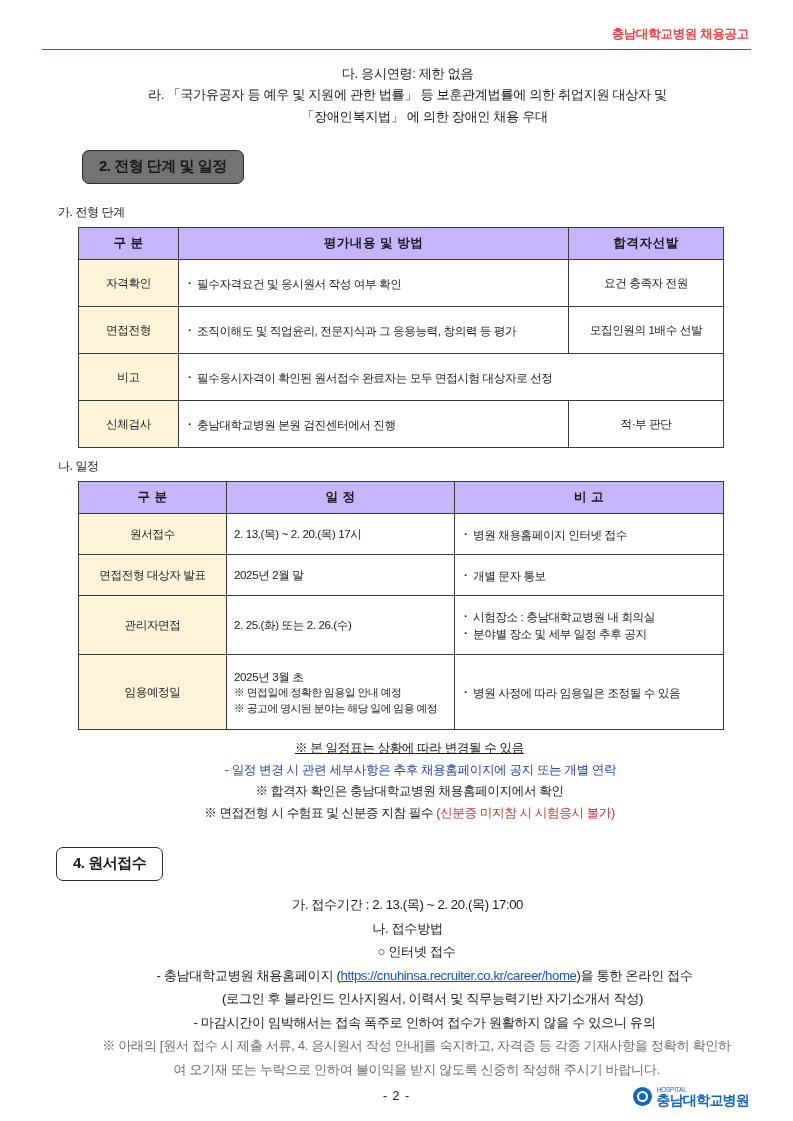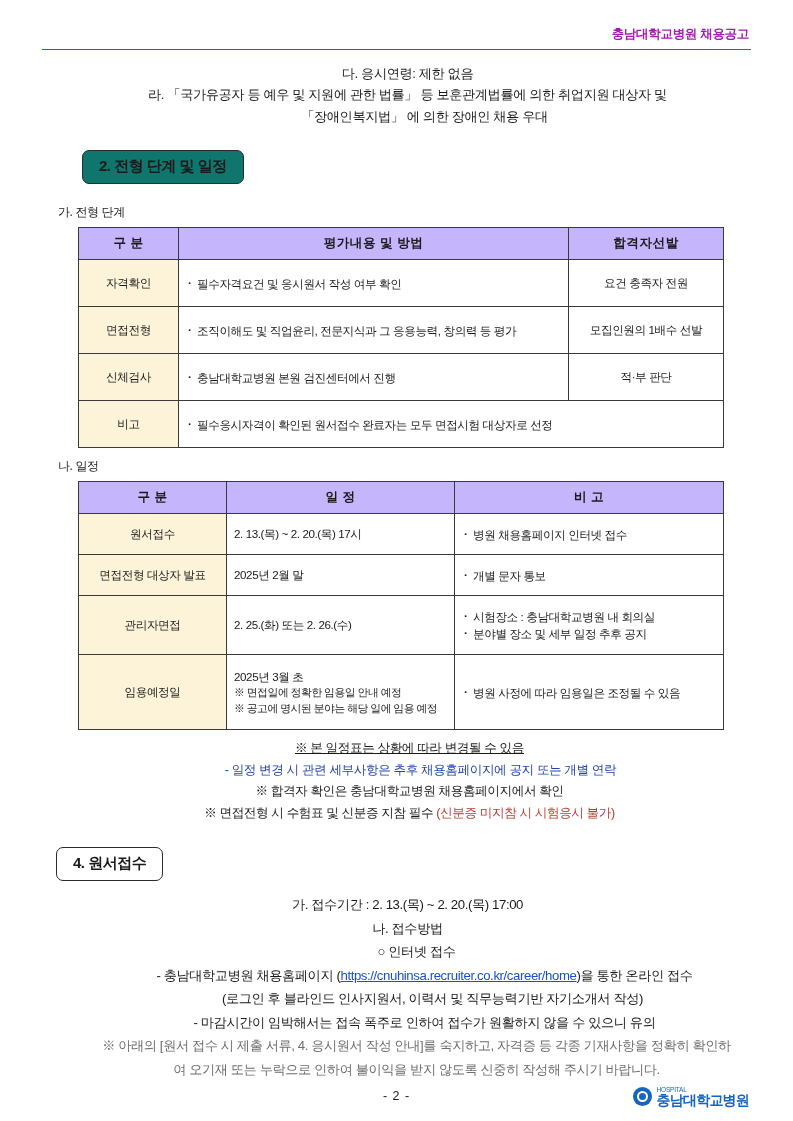--- a/index.html
+++ b/index.html
@@ -20,21 +20,21 @@
     width: 793px;
     height: 1121px;
     box-sizing: border-box;
     padding: 26px 42px 0 42px;
   }
   
   .doc-header {
     text-align: right;
     font-size: 12.5px;
     font-weight: bold;
-    color: #a21caf;
+    color: #ef4444;
     letter-spacing: -0.3px;
     padding-right: 2px;
   }
   .header-rule {
     margin-top: 6px;
     border-top: 1.6px solid #2f5fb5;
     width: 100%;
   }
   
   .line {
@@ -56,21 +56,21 @@
   .section-head {
     display: inline-block;
     margin: 22px 0 10px 14px;
     padding: 6px 16px 7px 16px;
     border: 1.4px solid #2b2b2b;
     border-radius: 7px;
     font-size: 15px;
     font-weight: bold;
     letter-spacing: -0.5px;
   }
-  .section-head.tinted { background: #0f766e; margin-left: 40px; }
+  .section-head.tinted { background: #737373; margin-left: 40px; }
 
   .sub-label {
     font-size: 12px;
     letter-spacing: -0.4px;
     margin: 10px 0 6px 16px;
   }
 
   
   table {
     border-collapse: collapse;
@@ -227,31 +227,31 @@
         <td class="ctr">요건 충족자 전원</td>
       </tr>
       <tr>
         <td class="first-col" style="height:34px">면접전형</td>
         <td>
             <span class="bul">조직이해도 및 직업윤리, 전문지식과 그 응용능력, 창의력 등 평가</span>
           </td>
         <td class="ctr">모집인원의 1배수 선발</td>
       </tr>
       <tr>
-        <td class="first-col" style="height:34px">신체검사</td>
-        <td>
-            <span class="bul">충남대학교병원 본원 검진센터에서 진행</span>
-          </td>
-        <td class="ctr">적·부 판단</td>
-      </tr>
-      <tr>
         <td class="first-col" style="height:34px">비고</td>
         <td colspan="2">
             <span class="bul">필수응시자격이 확인된 원서접수 완료자는 모두 면접시험 대상자로 선정</span>
           </td>
+      </tr>
+      <tr>
+        <td class="first-col" style="height:34px">신체검사</td>
+        <td>
+            <span class="bul">충남대학교병원 본원 검진센터에서 진행</span>
+          </td>
+        <td class="ctr">적·부 판단</td>
       </tr>
     </tbody>
   </table>
 
   <div class="sub-label">나. 일정</div>
 
   <table class="sched">
     <colgroup>
       <col style="width:148px">
       <col style="width:228px">

